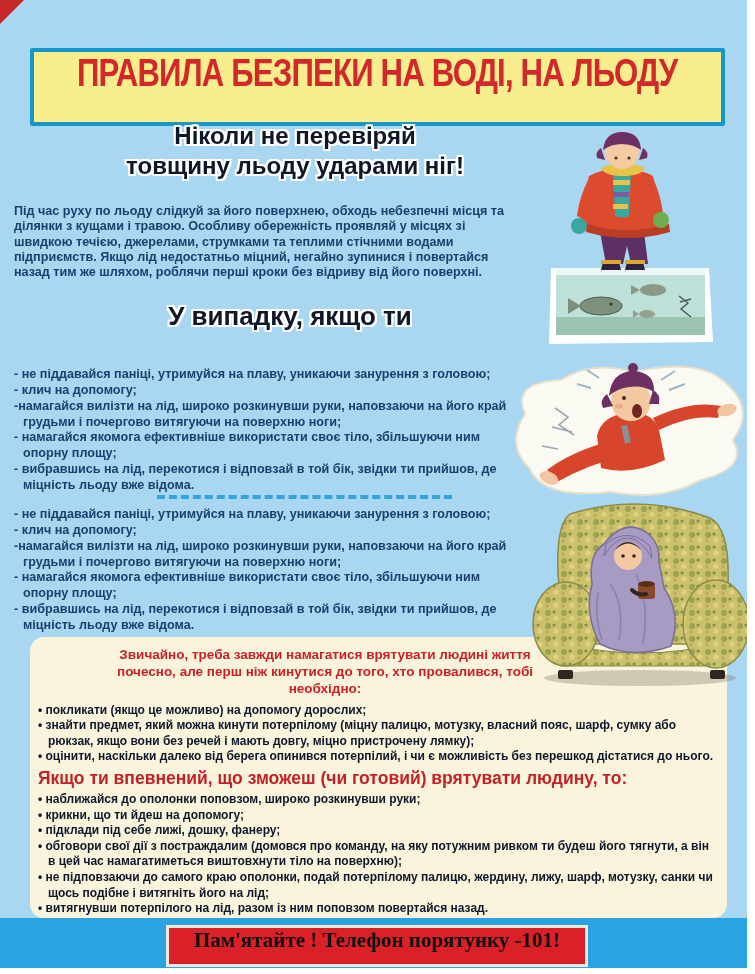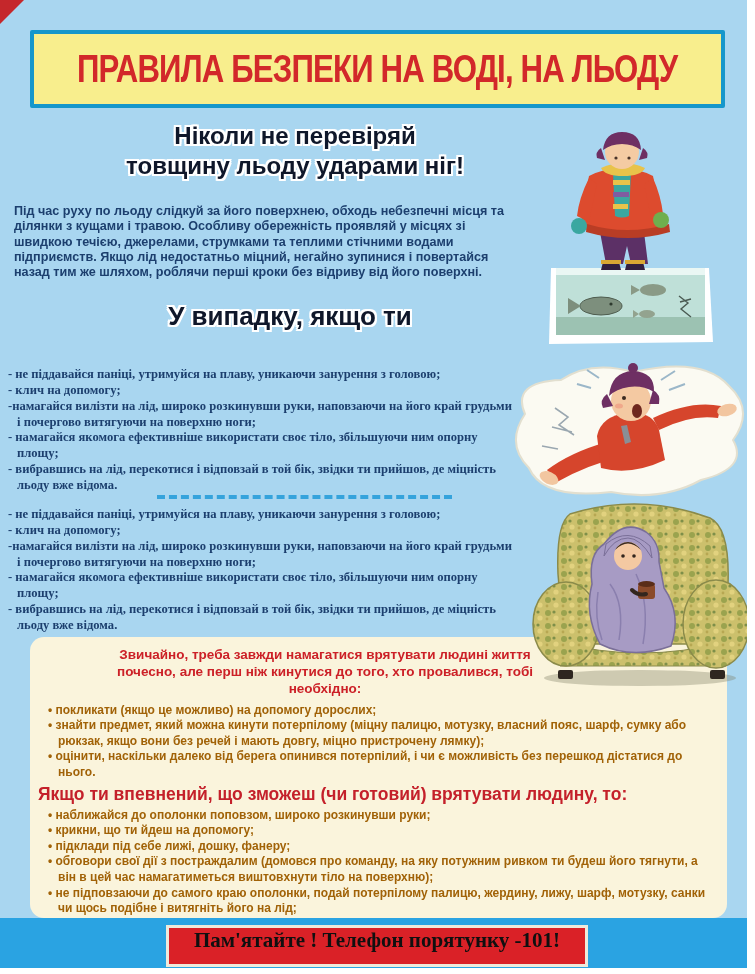--- a/index.html
+++ b/index.html
@@ -4,46 +4,46 @@
 <style>
   html,body{margin:0;padding:0;background:#fff;}
   body{width:755px;height:974px;position:relative;font-family:"Liberation Sans",sans-serif;}
   #poster{position:absolute;left:0;top:0;width:747px;height:968px;background:#a9d6f0;overflow:hidden;}
   .abs{position:absolute;}
 
   
   #corner{width:0;height:0;border-top:24px solid #c5272b;border-right:24px solid transparent;left:0;top:0;}
 
   
-  #title-box{left:30px;top:30px;width:687px;height:70px;border:4px solid #1697cb;background:#f8ee8d;
-    display:flex;align-items:center;justify-content:center;border-radius:2px;}
+  #title-box{left:30px;top:48px;width:687px;height:70px;border:4px solid #1697cb;background:#f8ee8d;
+    display:flex;justify-content:center;border-radius:2px;}
   #title-text{font-weight:bold;font-size:38px;color:#d2282a;white-space:nowrap;
     transform:scaleX(.82);letter-spacing:-1px;}
 
   
   .h-outline{color:#0f172a;font-weight:bold;text-align:center;
     text-shadow:-2px 0 0 #fff,2px 0 0 #fff,0 -2px 0 #fff,0 2px 0 #fff,
       -2px -2px 0 #fff,2px 2px 0 #fff,-2px 2px 0 #fff,2px -2px 0 #fff;}
   #heading1{left:60px;top:121px;width:470px;font-size:24px;line-height:1.25;}
   #heading2{left:55px;top:301px;width:470px;font-size:26px;line-height:1.18;}
 
   .navy{color:#1c3f6e;font-weight:bold;font-size:12.6px;line-height:1.22;}
   #para{left:14px;top:204px;width:510px;}
-  .navy-list{left:8px;width:510px;font-family:Liberation Serif, serif;}
+  .navy-list{left:14px;width:510px;}
   #list1{top:367px;}
   #list2{top:507px;}
   .navy-list .li{padding-left:9px;text-indent:-9px;line-height:1.26;}
 
   #divider{left:157px;top:495px;width:295px;border-top:4px dashed #35a3dc;height:0;}
 
   
   #cream-box{left:30px;top:637px;width:697px;height:281px;background:#faf4dc;border-radius:14px;}
   #intro-heading{margin:10px 0 5px 80px;width:430px;text-align:center;color:#cc2027;
     font-weight:bold;font-size:13.5px;line-height:1.25;}
-  .cream-list{margin:2px 12px 0 18px;color:#a16207;font-weight:600;font-size:12px;line-height:1.3;}
+  .cream-list{margin:2px 12px 0 8px;color:#0f172a;font-weight:600;font-size:12px;line-height:1.3;}
   .cream-list .li{padding-left:10px;text-indent:-10px;}
   #confident-heading{margin:3px 8px 3px;text-align:left;color:#c4202a;font-weight:bold;font-size:17.5px;}
 
   
   #footer-band{left:0;top:918px;width:747px;height:50px;background:#2aa3e2;}
   #footer-box{left:166px;top:925px;width:416px;height:36px;background:#da2127;border:3px solid #efeadb;
     display:flex;align-items:flex-start;justify-content:center;}
   #footer-text{font-family:"Liberation Serif",serif;font-weight:bold;font-size:21px;color:#101010;}
 
   svg{display:block;}

